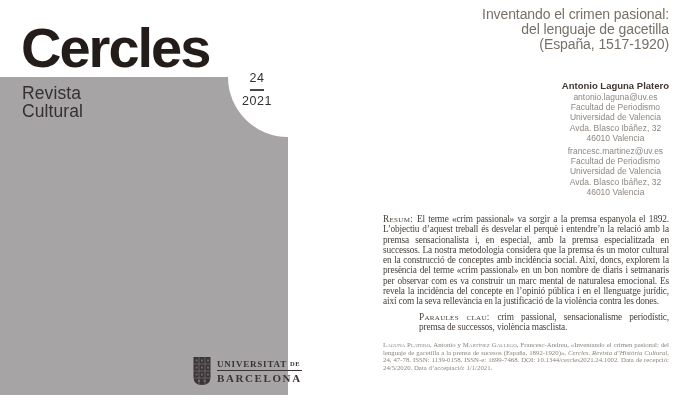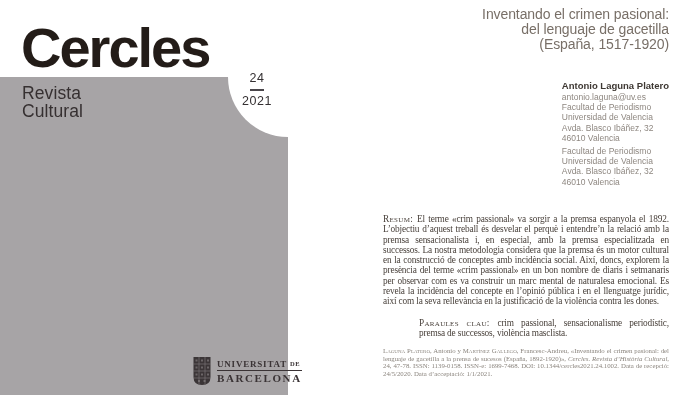--- a/index.html
+++ b/index.html
@@ -51,34 +51,34 @@
   .pub-line2 {
     font-size: 11px; font-weight: 700; letter-spacing: 1.6px;
     text-transform: uppercase; margin-top: 1px; white-space: nowrap;
   }
 
   
   .article-title {
     position: absolute; top: 7px; right: 31px; text-align: right;
     font-size: 14px; line-height: 15px; letter-spacing: -.1px; color: #786f67;
   }
-  .authors { position: absolute; top: 80px; right: 31px; text-align: left; }
+  .authors { position: absolute; top: 80px; right: 31px; text-align: center; }
   .author-block + .author-block { margin-top: 3px; }
   .author-name { font-size: 9.5px; font-weight: 700; line-height: 12px; color: #3e3833; }
   .author-line { font-size: 8.5px; line-height: 10.2px; color: #8e8780; }
 
   .right-text {
     position: absolute; left: 383px; top: 214px; width: 286px;
     font-family: "Liberation Serif", serif; color: #49413b;
   }
   .abstract, .keywords {
     margin: 0; font-size: 9.3px; line-height: 10.3px;
     letter-spacing: -.15px; text-align: justify;
   }
-  .abstract { margin-bottom: 11px; }
+  .abstract { margin-bottom: 5px; }
   .keywords { margin-bottom: 9px; margin-left: 36px; }
   .sc { font-variant: small-caps; letter-spacing: .3px; }
   .citation-note {
     margin: 0; font-size: 6.8px; line-height: 7.5px;
     text-align: justify; color: #8a847d;
   }
   .seg-smallcaps { font-variant: small-caps; }
   .seg-italic { font-style: italic; }
   .seg-normal { font-style: normal; }
 </style>
@@ -143,20 +143,21 @@
   <div class="authors">
     <div class="author-block">
       <div class="author-name">Antonio Laguna Platero</div>
       <div class="author-line">antonio.laguna@uv.es</div>
       <div class="author-line">Facultad de Periodismo</div>
       <div class="author-line">Universidad de Valencia</div>
       <div class="author-line">Avda. Blasco Ibáñez, 32</div>
       <div class="author-line">46010 Valencia</div>
     </div>
     <div class="author-block">
+      <div class="author-line">francesc.martinez@uv.es</div>
       <div class="author-line">Facultad de Periodismo</div>
       <div class="author-line">Universidad de Valencia</div>
       <div class="author-line">Avda. Blasco Ibáñez, 32</div>
       <div class="author-line">46010 Valencia</div>
     </div>
   </div>
 
   <div class="right-text">
     <p class="abstract"><span class="sc">Resum: </span><span>El terme «crim passional» va sorgir a la premsa espanyola el 1892. L’objectiu d’aquest treball és desvelar el perquè i entendre’n la relació amb la premsa sensacionalista i, en especial, amb la premsa especialitzada en successos. La nostra metodologia considera que la premsa és un motor cultural en la construcció de conceptes amb incidència social. Així, doncs, explorem la presència del terme «crim passional» en un bon nombre de diaris i setmanaris per observar com es va construir un marc mental de naturalesa emocional. Es revela la incidència del concepte en l’opinió pública i en el llenguatge jurídic, així com la seva rellevància en la justificació de la violència contra les dones.</span></p>
     <p class="keywords"><span class="sc">Paraules clau: </span><span>crim passional, sensacionalisme periodístic, premsa de successos, violència masclista.</span></p>

